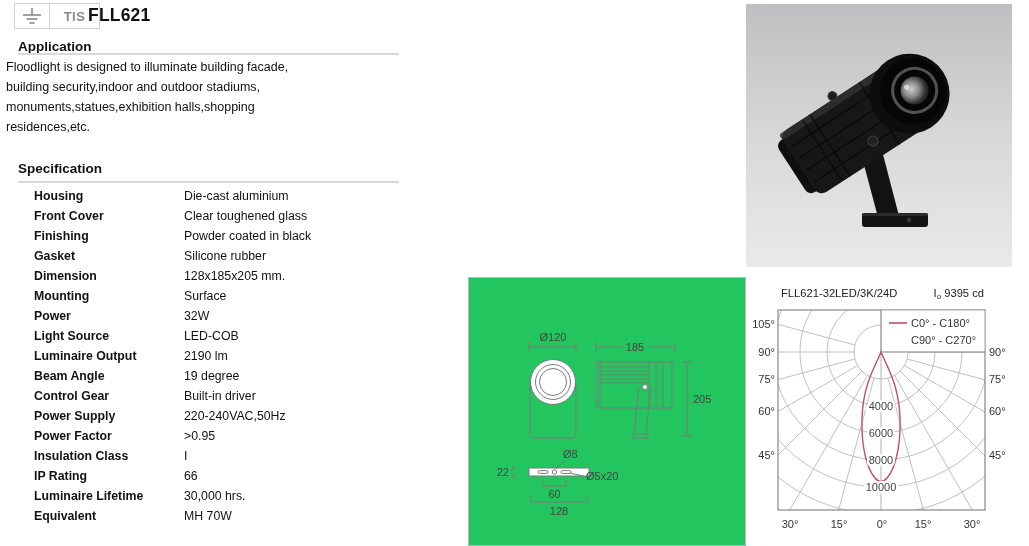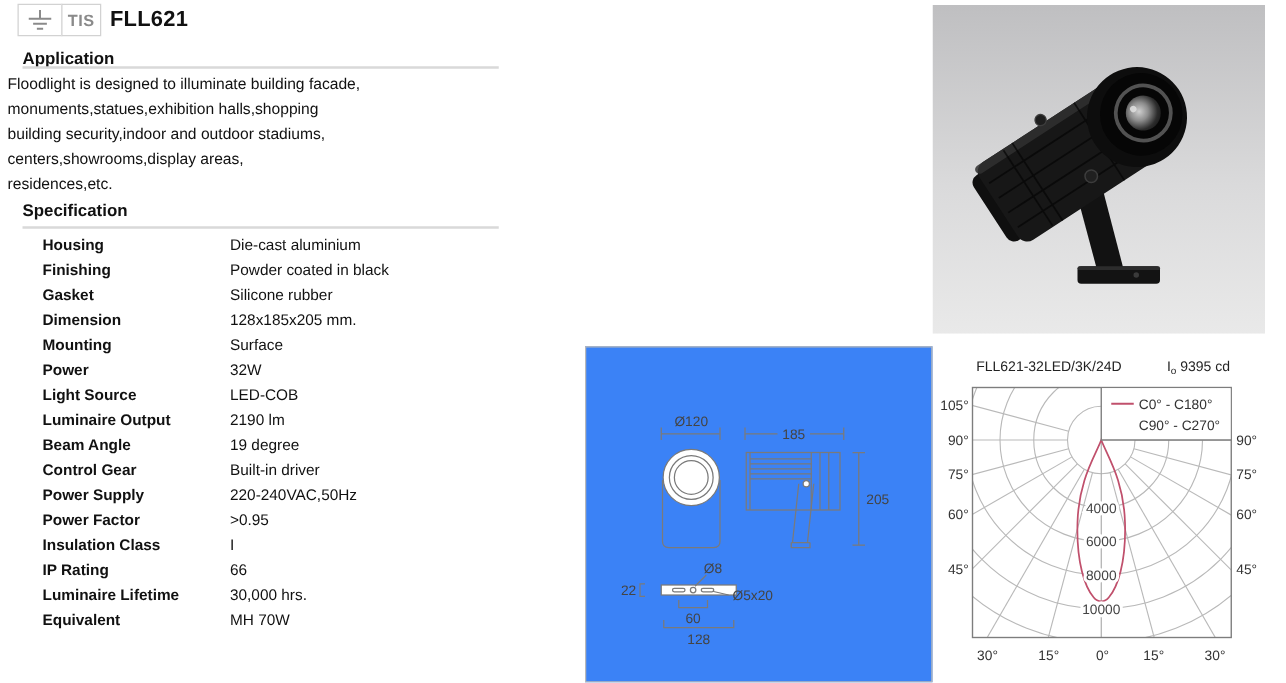--- a/index.html
+++ b/index.html
@@ -1,33 +1,33 @@
 <!DOCTYPE html>
 <html><head>
 <meta charset="utf-8">
 <style>
   html,body{margin:0;padding:0;}
   body{width:1029px;height:546px;background:#fff;font-family:"Liberation Sans",sans-serif;position:relative;overflow:hidden;color:#111;}
   .abs{position:absolute;}
   
   .brandrow{left:14px;top:3px;display:flex;align-items:stretch;}
   .brandcell{width:36px;height:26px;border:1px solid #d2d2d2;background:#fff;display:flex;align-items:center;justify-content:center;box-sizing:border-box;}
-  .brandcell + .brandcell{margin-left:-1px;width:32px;}
+  .brandcell + .brandcell{margin-left:-1px;width:51px;}
   .tis{color:#8a8a8a;font-weight:bold;font-size:13px;letter-spacing:.5px;}
   .pagetitle{left:88px;top:5px;font-size:17.5px;font-weight:bold;letter-spacing:.2px;}
   
   .h2{left:18px;font-size:13.5px;font-weight:bold;}
   .rule{left:18px;width:381px;height:2px;background:#d9d9d9;}
   .apptext{left:6px;top:57px;width:400px;font-size:12.5px;line-height:20px;}
   .spec{left:18px;top:186px;width:420px;font-size:12.3px;}
   .spec .row{display:flex;height:20px;line-height:20px;}
   .spec .lab{width:150px;font-weight:bold;padding-left:16px;}
   
   .photo{left:746px;top:4px;width:266px;height:263px;}
-  .drawbox{left:468px;top:277px;width:278px;height:269px;border:1px solid #b8b8b8;box-sizing:border-box;background:#3b82f6;}
+  .drawbox{left:468px;top:277px;width:278px;height:269px;border:1px solid #b8b8b8;box-sizing:border-box;background:#22c55e;}
   .chart{left:745px;top:280px;width:284px;height:266px;}
   svg text{font-family:"Liberation Sans",sans-serif;}
 </style>
 </head>
 <body>
 
 <div class="abs brandrow">
   <div class="brandcell">
     <svg width="22" height="18" viewBox="0 0 22 18">
       <g stroke="#8a8a8a" stroke-width="1.6" fill="none">
@@ -41,32 +41,35 @@
   <div class="brandcell">
     <span class="tis">TIS</span>
   </div>
 </div>
 <div class="abs pagetitle">FLL621</div>
 
 <div class="abs h2" style="top:39px">Application</div>
 <div class="abs rule" style="top:53px"></div>
 <div class="abs apptext">
   <div>Floodlight is designed to illuminate building facade,</div>
+  <div>building security,indoor and outdoor stadiums,</div>
   <div>monuments,statues,exhibition halls,shopping</div>
-  <div>building security,indoor and outdoor stadiums,</div>
-  <div>centers,showrooms,display areas,</div>
   <div>residences,etc.</div>
 </div>
 
 <div class="abs h2" style="top:161px">Specification</div>
 <div class="abs rule" style="top:181px"></div>
 <div class="abs spec">
   <div class="row">
       <div class="lab">Housing</div>
       <div>Die-cast aluminium</div>
+    </div>
+  <div class="row">
+      <div class="lab">Front Cover</div>
+      <div>Clear toughened glass</div>
     </div>
   <div class="row">
       <div class="lab">Finishing</div>
       <div>Powder coated in black</div>
     </div>
   <div class="row">
       <div class="lab">Gasket</div>
       <div>Silicone rubber</div>
     </div>
   <div class="row">

